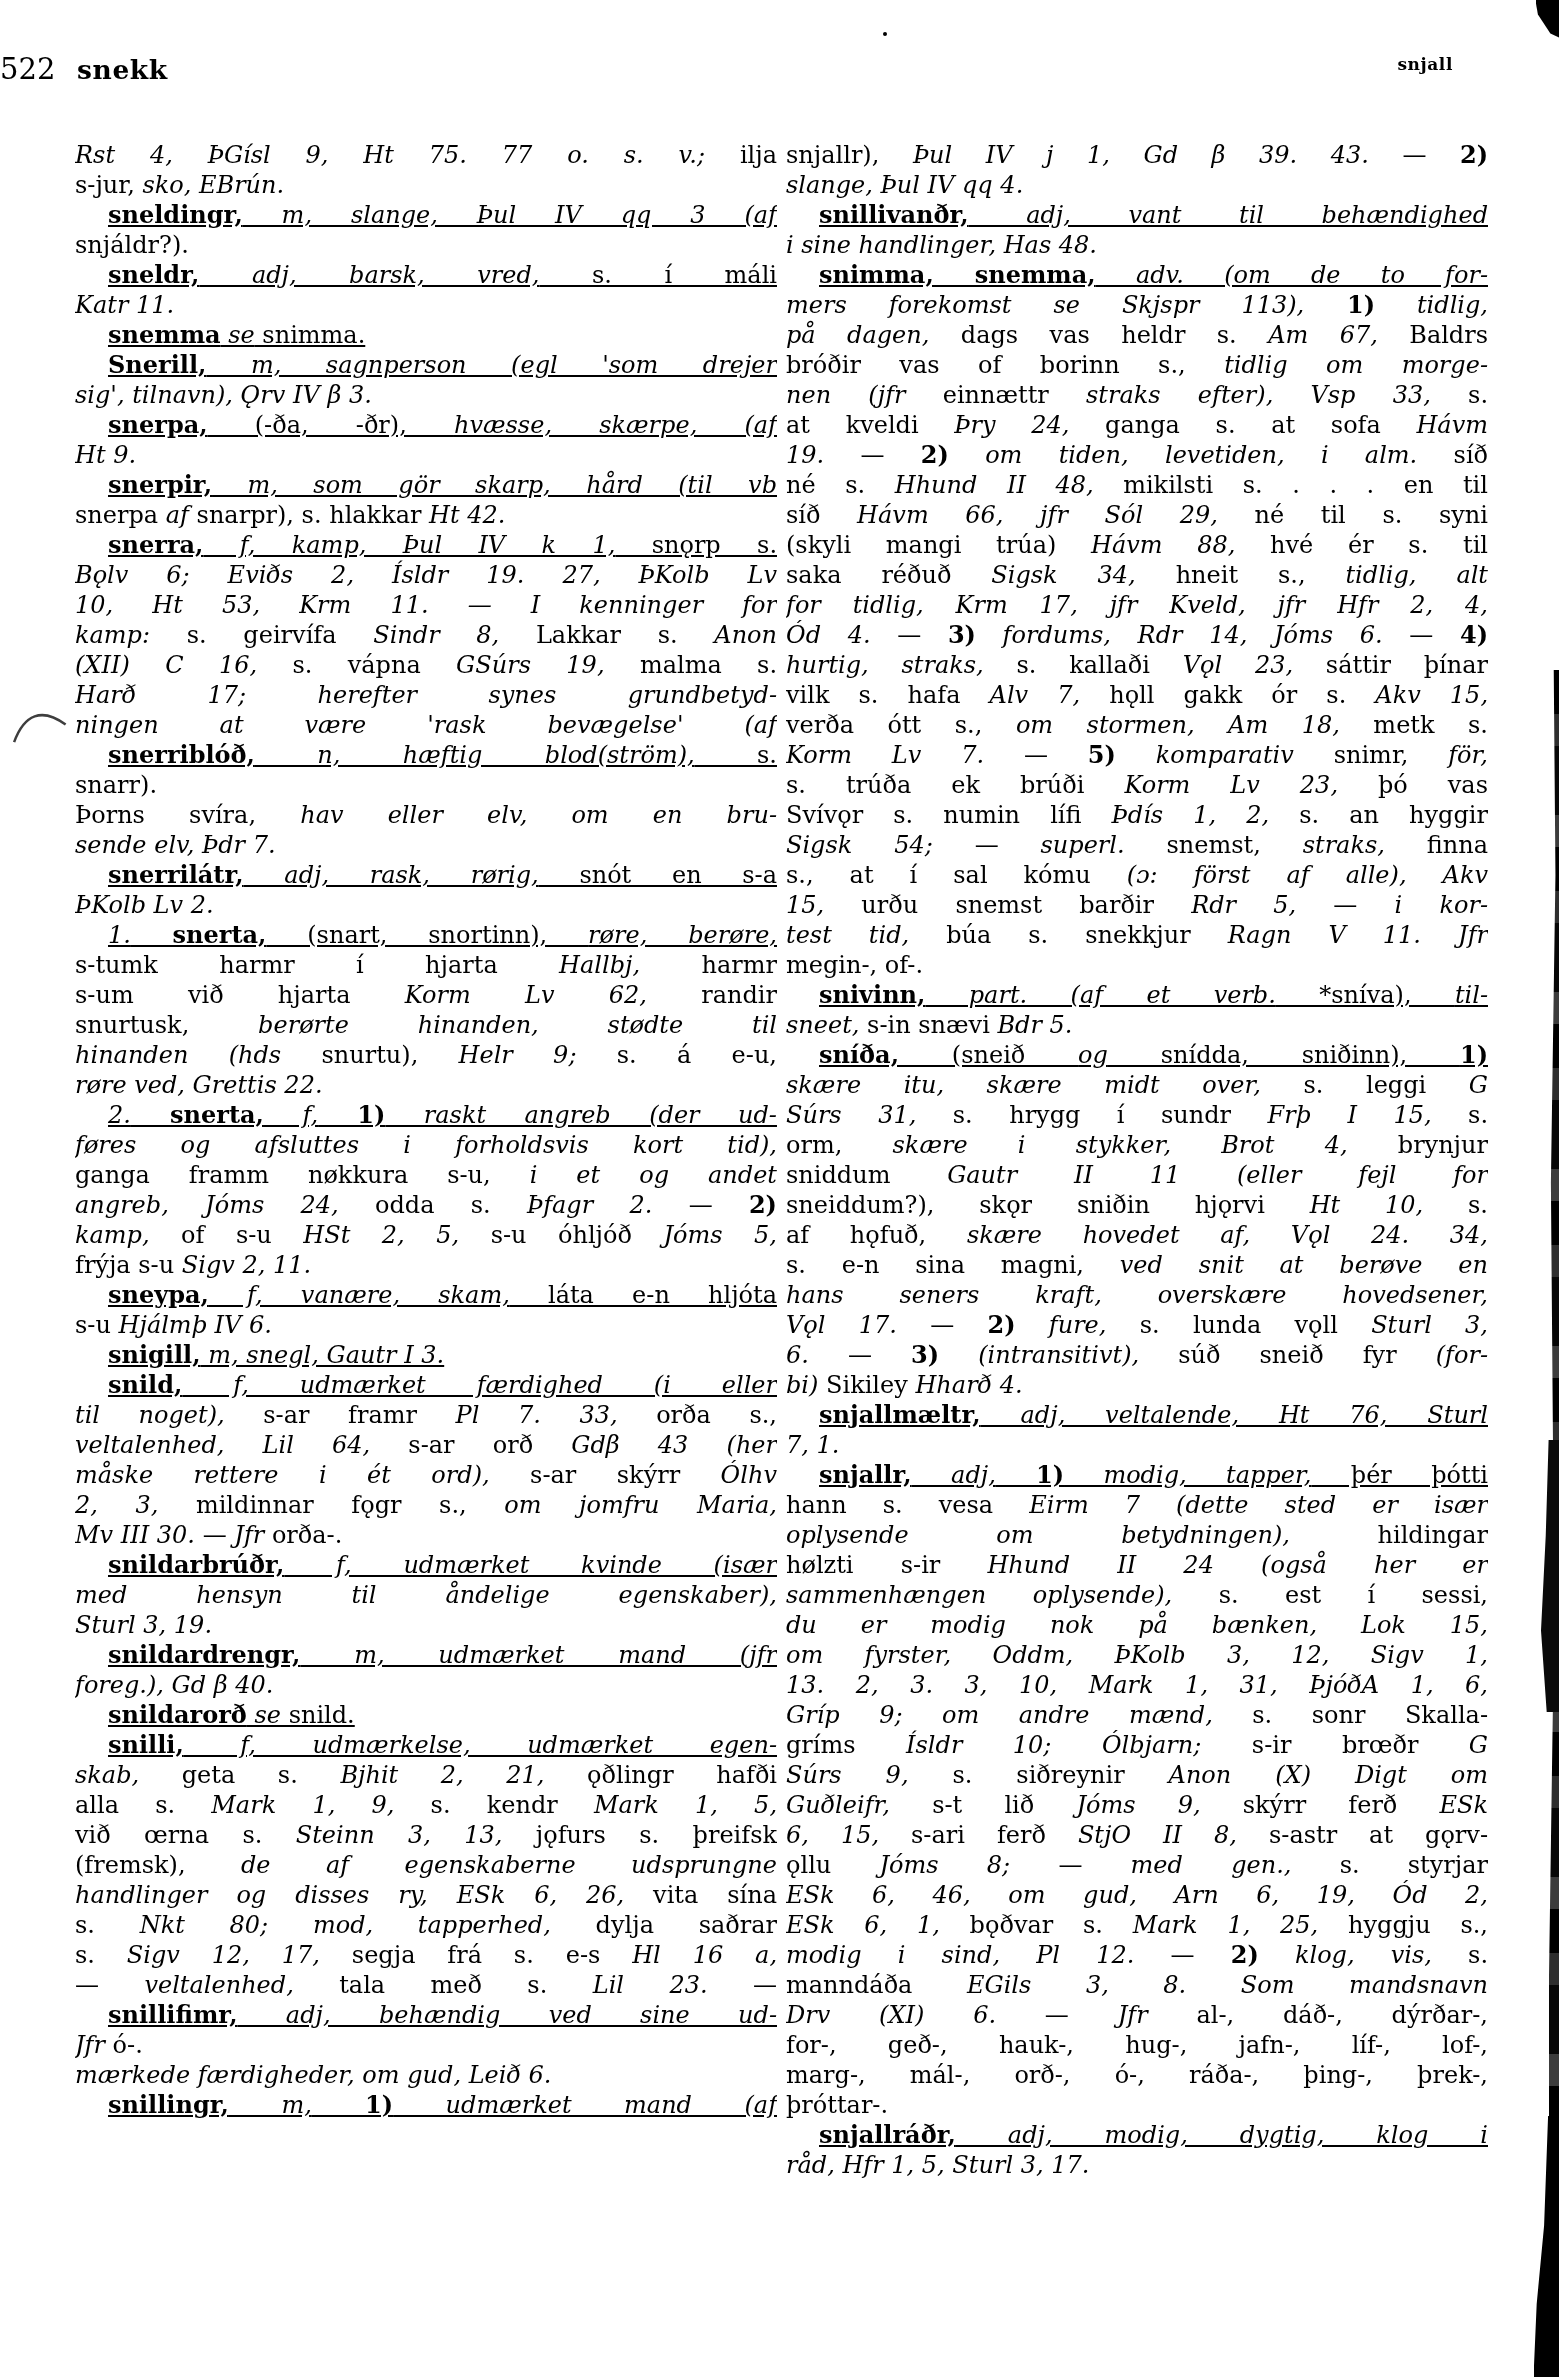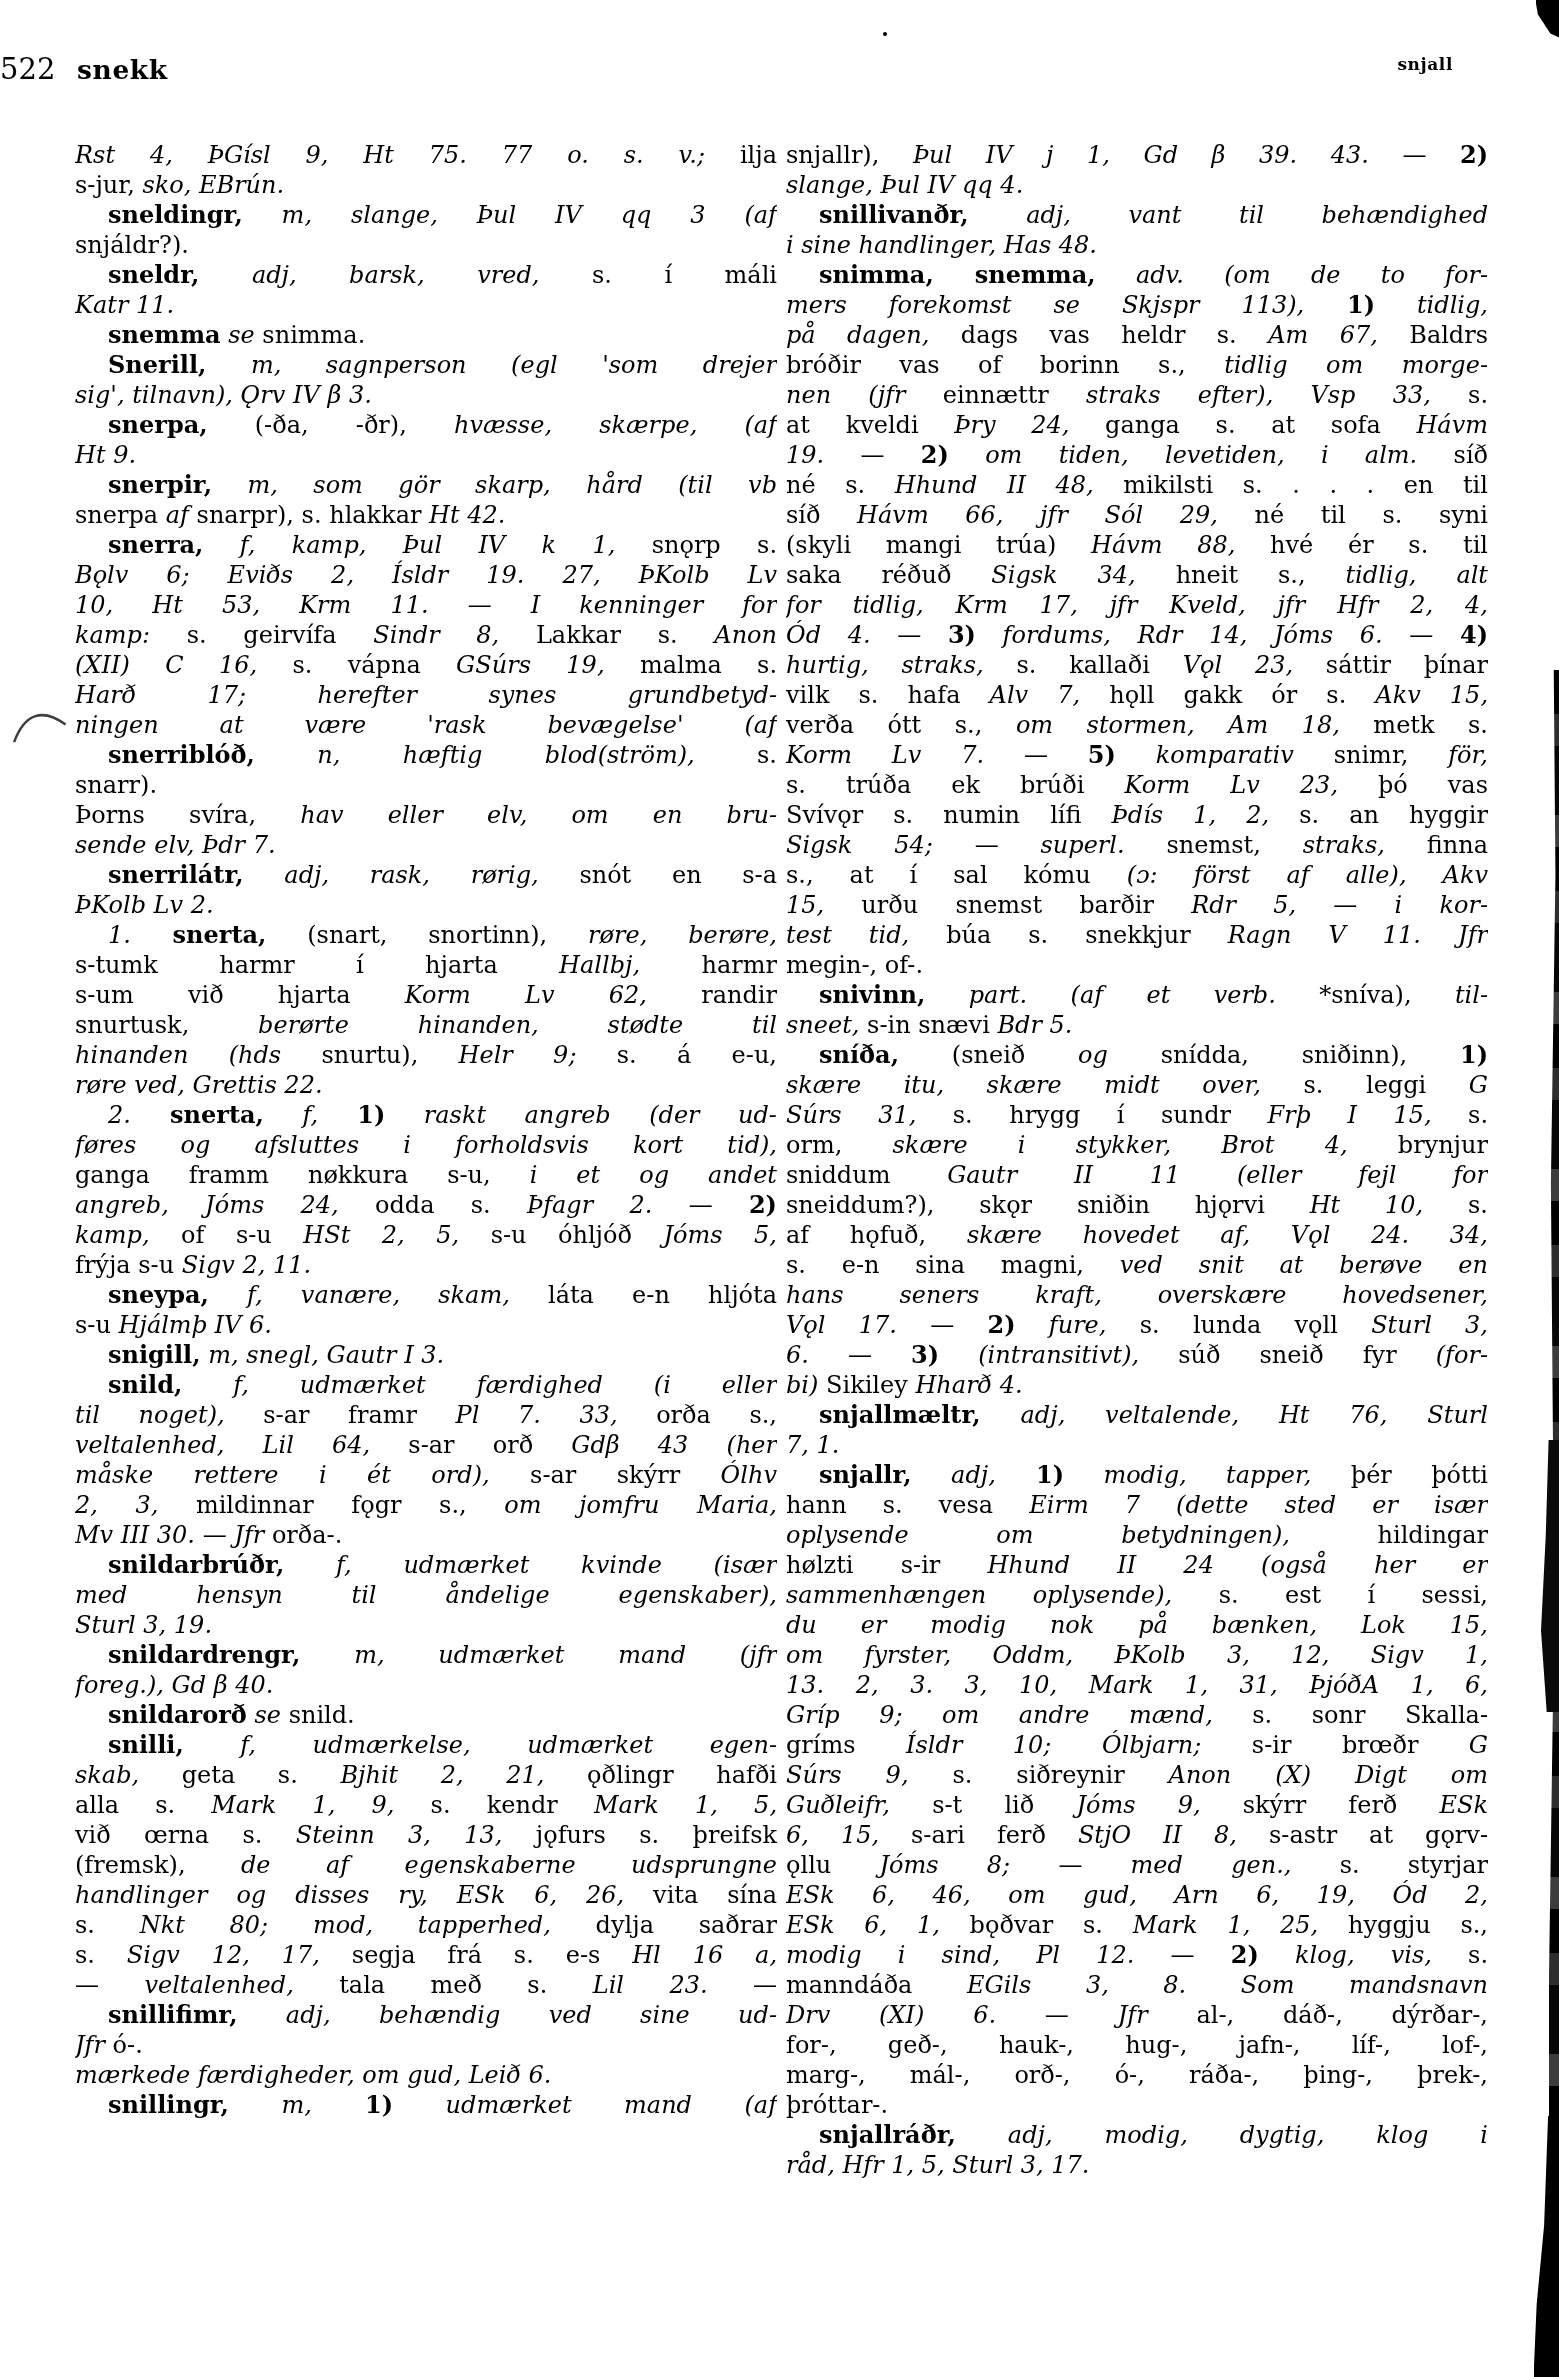--- a/index.html
+++ b/index.html
@@ -24,21 +24,21 @@
   .col{width:702px;}
   .line{
     font-size:24px;
     line-height:30px;
     height:30px;
     overflow:hidden;
     text-align:justify;
     text-align-last:justify;
   }
   .line.end{text-align-last:left;}
-  .line.ind{text-indent:33px;}
+  .line.ind{text-indent:33px;text-decoration:underline;}
   .b{font-weight:700;}
   .i{font-style:italic;}
   
   .dot1{position:absolute;left:883px;top:32px;width:4.4px;height:4.4px;border-radius:50%;background:#000;}
   .pen-mark{position:absolute;left:10px;top:702px;width:61px;height:54px;}
   .edge-top{position:absolute;right:0;top:0;width:24px;height:38px;background:#000;
     clip-path:polygon(28% 0,100% 0,100% 100%,60% 88%,8% 38%,0 10%,0 0);}
   .edge-strip{position:absolute;right:0;top:670px;width:11.4px;height:1708px;
     background:repeating-linear-gradient(180deg,#000 0 44px,#2e2e2e 44px 76px,#070707 76px 145px,#3c3c3c 145px 177px);
     clip-path:polygon(45% 0,100% 0,100% 100%,0 100%,0 78%,50% 55%,20% 30%,60% 12%);}

